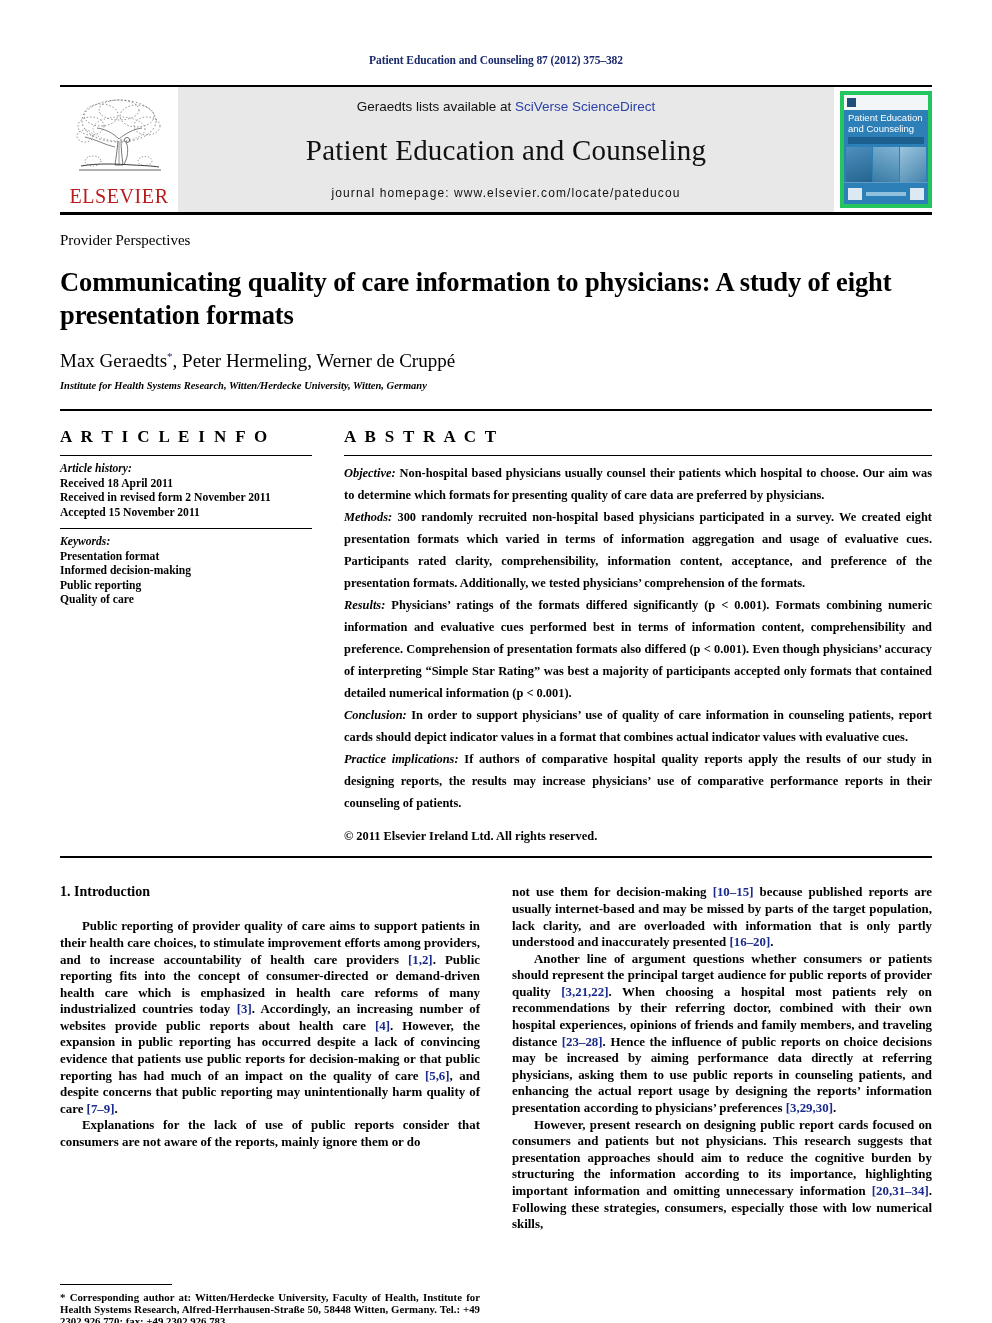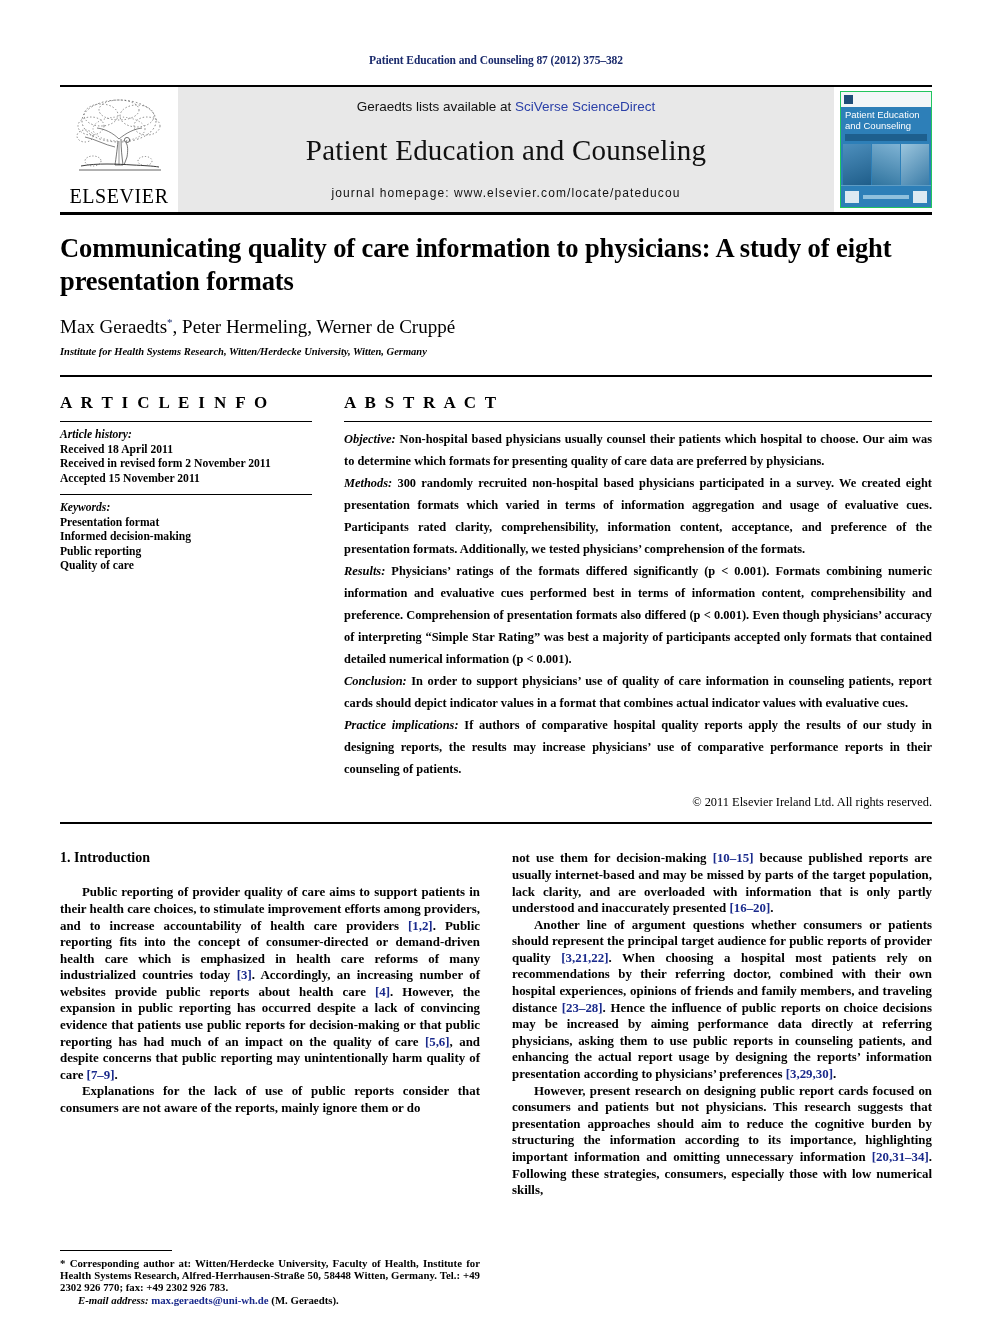--- a/index.html
+++ b/index.html
@@ -48,21 +48,21 @@
     flex-direction: column;
     justify-content: space-between;
     align-items: center;
     background: #fff;
   }
   .tree-wrap { width: 100%; height: 92px; display: flex; align-items: center; justify-content: center; }
   .elsevier-word {
     font-family: "Liberation Serif", serif;
     font-size: 20px;
     letter-spacing: 0.6px;
-    color: #000000;
+    color: #b91c1c;
     line-height: 1;
     padding-bottom: 2px;
   }
 
   .journal-band {
     flex: 1 1 auto;
     background: #e8e8e8;
     display: flex;
     flex-direction: column;
     justify-content: space-between;
@@ -86,21 +86,21 @@
     font-size: 12px;
     letter-spacing: 1.1px;
     color: #111;
   }
 
   .cover-thumb {
     width: 92px;
     flex: 0 0 92px;
     margin: 4px 0 4px 6px;
     background: #2d7fb8;
-    border: 1px solid #22c55e;
+    border: 4px solid #22c55e;
     position: relative;
     overflow: hidden;
   }
   .cov-topbar { height: 15px; background: #f2f6f8; display:flex; align-items:center; padding-left:3px;}
   .cov-elsmark { width: 9px; height: 9px; background: #1f4e79; }
   .cov-title {
     color: #ffffff;
     font-family: "Liberation Sans", sans-serif;
     font-size: 9.5px;
     line-height: 10.5px;
@@ -177,23 +177,22 @@
 
   .abstract-body {
     font-size: 12.4px;
     line-height: 22px;
     text-align: justify;
     font-weight: bold;
   }
   .abstract-body .lead { font-style: italic; }
   .abstract-body p { margin: 0; }
   .copyright {
-    text-align: right;
     font-size: 12.4px;
-    font-weight: normal;
+    font-weight: bold;
     margin-top: 15px;
   }
   .rule-after-abstract { border-top: 2px solid #000; margin-top: 12px; }
 
   
   .body-cols {
     display: flex;
     gap: 32px;
     margin-top: 26px;
   }
@@ -303,20 +302,21 @@
         <div class="cov-p3"></div>
       </div>
       <div class="cov-bottom">
         <div class="cov-badge"></div>
         <div class="cov-dash"></div>
         <div class="cov-badge"></div>
       </div>
     </div>
   </div>
 
+  <div class="section-label">Provider Perspectives</div>
 
   <h1 class="article-title">Communicating quality of care information to physicians: A study of eight presentation formats</h1>
 
   <div class="authors">
     <span>Max Geraedts</span><sup>*</sup><span>, Peter Hermeling, Werner de Cruppé</span>
   </div>
 
   <div class="affiliation">Institute for Health Systems Research, Witten/Herdecke University, Witten, Germany</div>
 
   <div class="rule-thick"></div>

